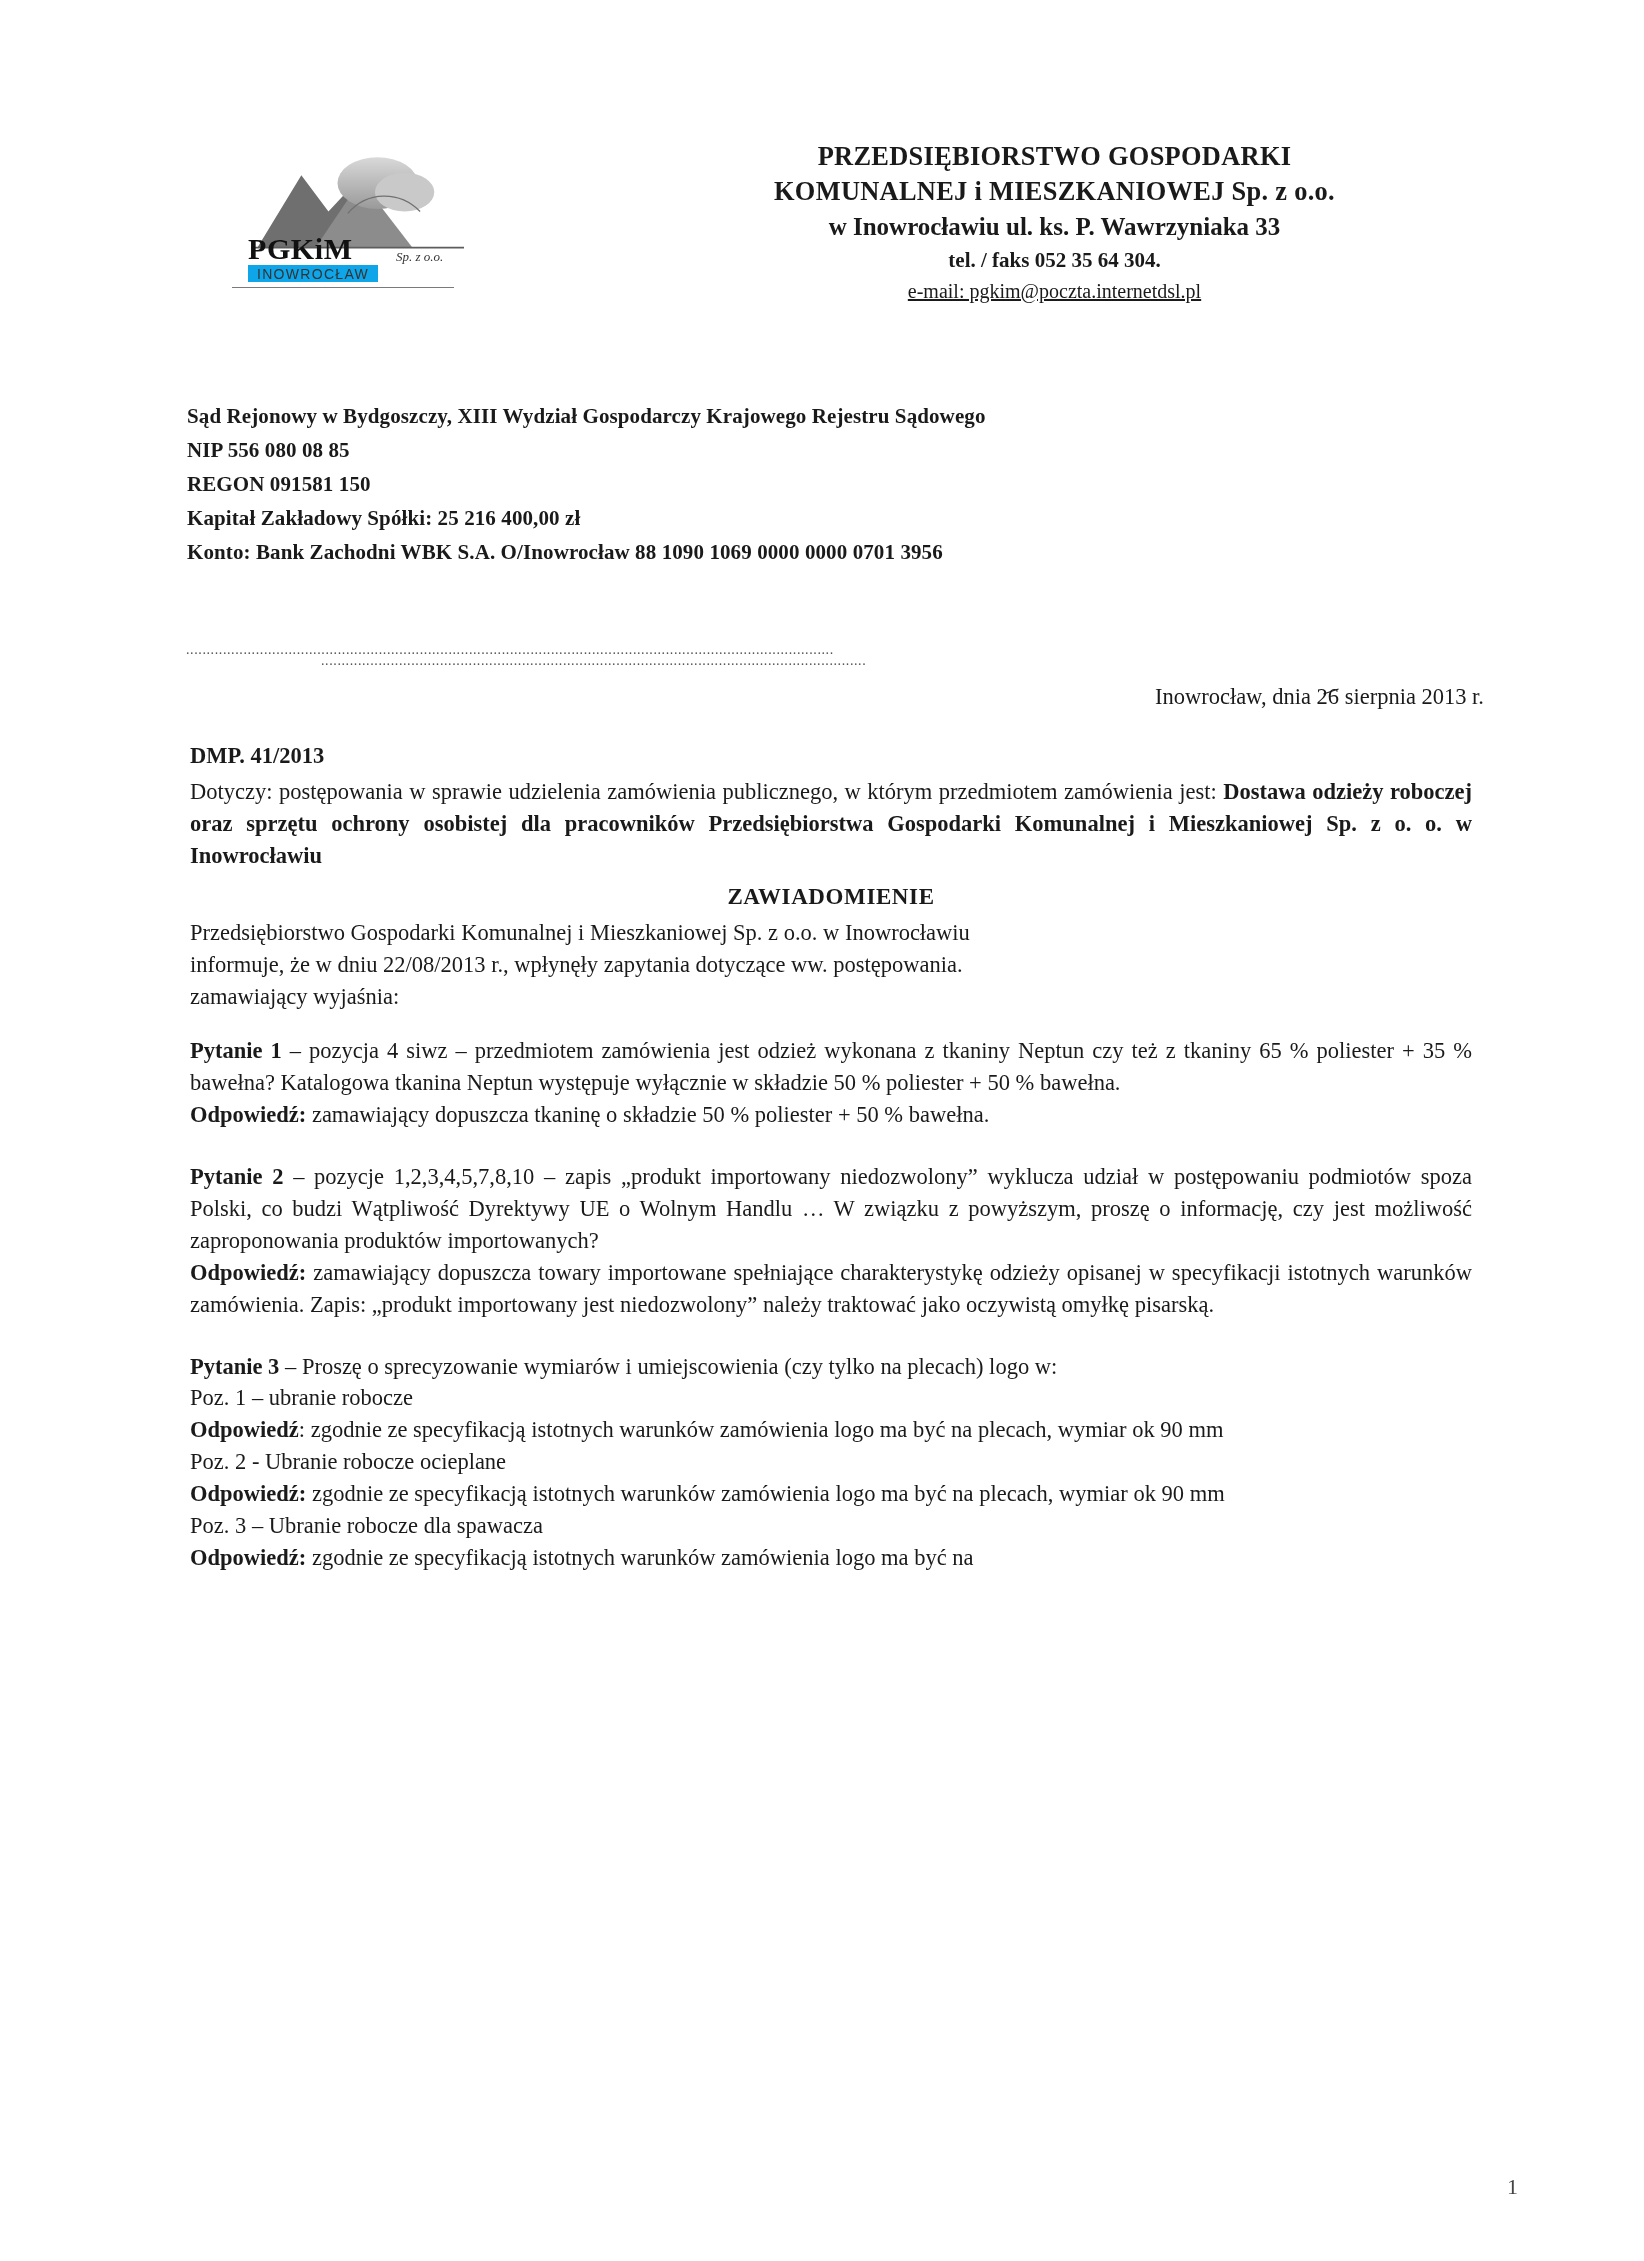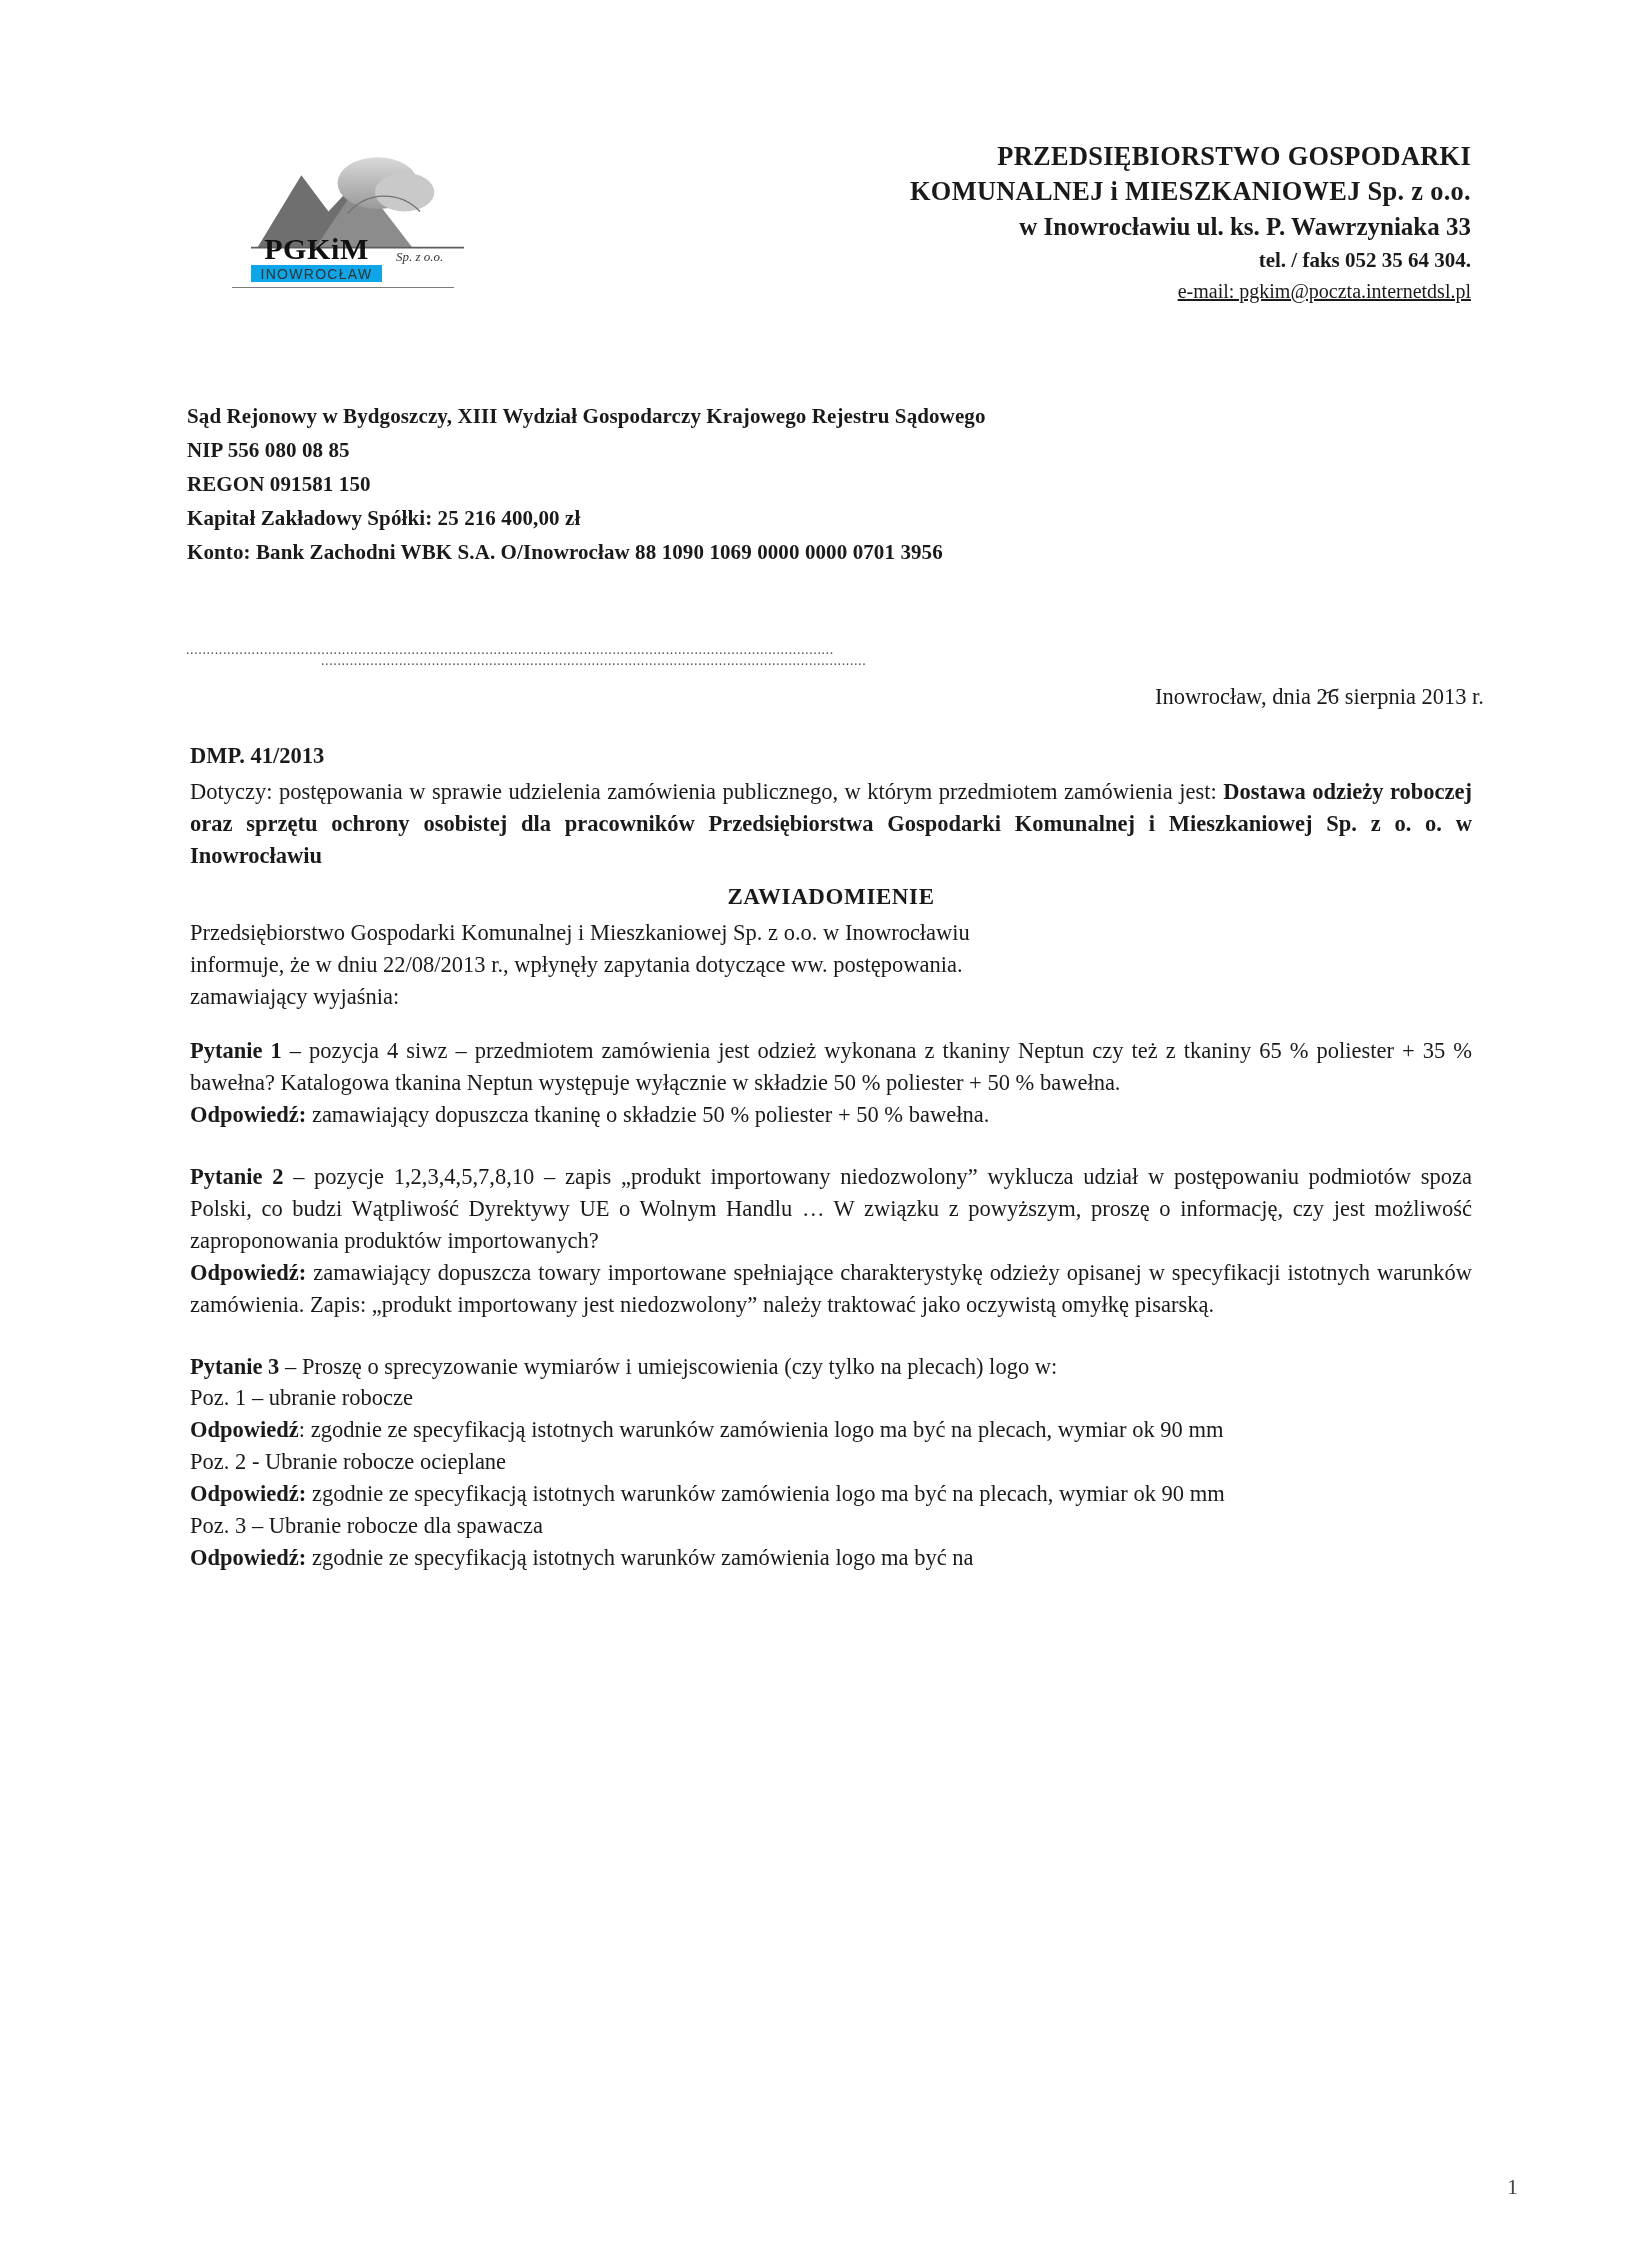--- a/index.html
+++ b/index.html
@@ -43,24 +43,23 @@
   }
   .logo-mountain {
     position: absolute;
     left: 19.3px;
     top: 0px;
     width: 213px;
     height: 97px;
   }
   .logo-text-box {
     position: absolute;
-    left: 4px;
+    left: 16px;
     top: 82px;
     width: 161px;
-    text-align: center;
   }
   .logo-pgkim {
     font-family: "Liberation Serif", serif;
     font-weight: bold;
     font-size: 30px;
     letter-spacing: 0.6px;
     color: #111;
     line-height: 1;
   }
   .logo-inowroclaw {
@@ -85,24 +84,24 @@
   .logo-rule {
     position: absolute;
     left: 0px;
     top: 135px;
     width: 222px;
     height: 1.3px;
     background: #7a7a7a;
   }
   .company-head {
     position: absolute;
-    left: 389px;
+    left: 417px;
     top: 0px;
     width: 889px;
-    text-align: right;
+    text-align: center;
   }
   .ch-l1, .ch-l2 {
     font-size: 26.4px;
     font-weight: bold;
     letter-spacing: 0.3px;
     line-height: 1.32;
   }
   .ch-l3 {
     font-size: 25px;
     font-weight: bold;

